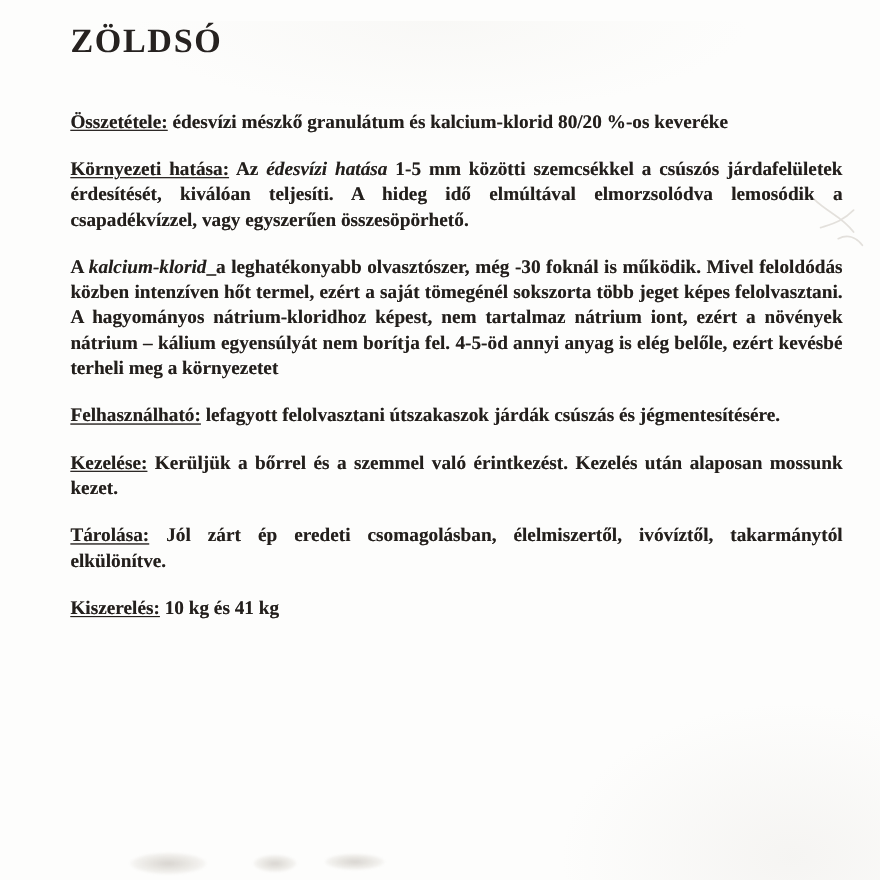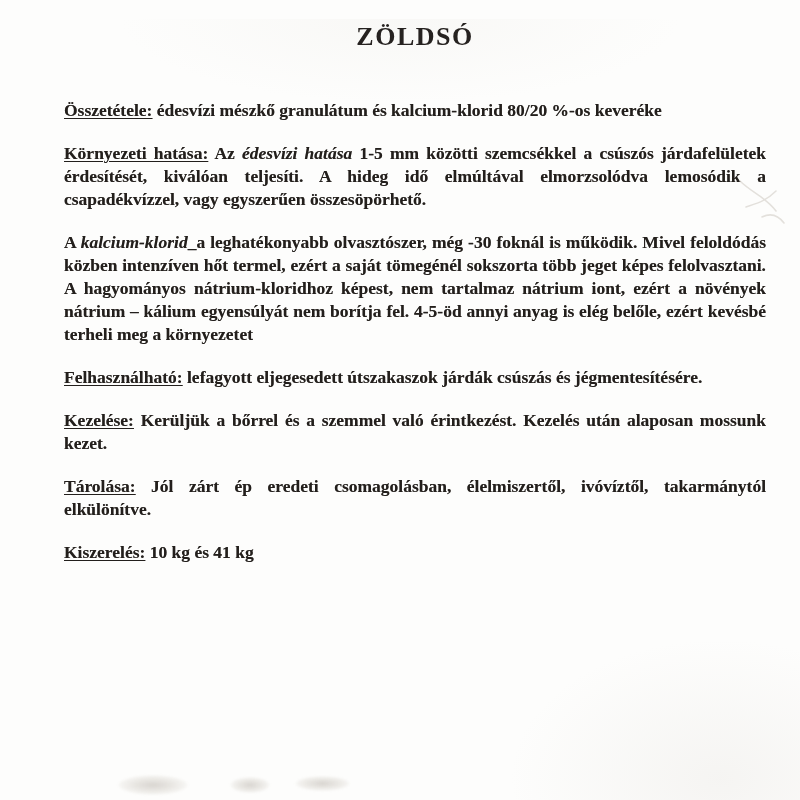--- a/index.html
+++ b/index.html
@@ -15,22 +15,21 @@
     position: relative;
     width: 800px; height: 800px;
     padding: 0 34px 0 64px;
     box-sizing: border-box;
     background:
       radial-gradient(ellipse 300px 200px at 90% 95%, rgba(210,205,198,0.18), transparent 70%),
       radial-gradient(ellipse 400px 120px at 50% 0%, rgba(235,233,228,0.25), transparent 70%);
   }
   h1.title {
     margin: 19px 0 0 0;
-    text-align: center;
-    font-size: 26px;
+    font-size: 31px;
     line-height: 35px;
     font-weight: 700;
     letter-spacing: 1.5px;
     color: #262220;
   }
   p.subtitle {
     margin: 31px 0 0 0;
     text-align: center;
     font-size: 21.5px;
     line-height: 26px;
@@ -74,21 +73,21 @@
 
   <h1 class="title">ZÖLDSÓ</h1>
 
 
   <p class="para first"><span class="label">Összetétele:</span><span> édesvízi mészkő granulátum és kalcium-klorid 80/20 %-os keveréke</span></p>
 
   <p class="para just"><span class="label">Környezeti hatása:</span><span> Az </span><span class="italic">édesvízi hatása</span><span> 1-5 mm közötti szemcsékkel a csúszós járdafelületek érdesítését, kiválóan teljesíti. A hideg idő elmúltával elmorzsolódva lemosódik a csapadékvízzel, vagy egyszerűen összesöpörhető.</span><br></p>
 
   <p class="para just"><span>A </span><span class="italic">kalcium-klorid</span><span>_a leghatékonyabb olvasztószer, még -30 foknál is működik. Mivel feloldódás közben intenzíven hőt termel, ezért a saját tömegénél sokszorta több jeget képes felolvasztani. A hagyományos nátrium-kloridhoz képest, nem tartalmaz nátrium iont, ezért a növények nátrium – kálium egyensúlyát nem borítja fel. 4-5-öd annyi anyag is elég belőle, ezért kevésbé terheli meg a környezetet</span></p>
 
-  <p class="para just"><span class="label">Felhasználható:</span><span> lefagyott eljegesedett útszakaszok járdák csúszás és jégmentesítésére.</span></p>
+  <p class="para just"><span class="label">Felhasználható:</span><span> lefagyott felolvasztani útszakaszok járdák csúszás és jégmentesítésére.</span></p>
 
 
   <p class="para just"><span class="label">Kezelése:</span><span> Kerüljük a bőrrel és a szemmel való érintkezést. Kezelés után alaposan mossunk kezet.</span></p>
 
   <p class="para just"><span class="label">Tárolása:</span><span> Jól zárt ép eredeti csomagolásban, élelmiszertől, ivóvíztől, takarmánytól elkülönítve.</span></p>
 
 
   <p class="para"><span class="label">Kiszerelés:</span><span> 10 kg és 41 kg</span></p>
 
   <div class="smudge-row">

